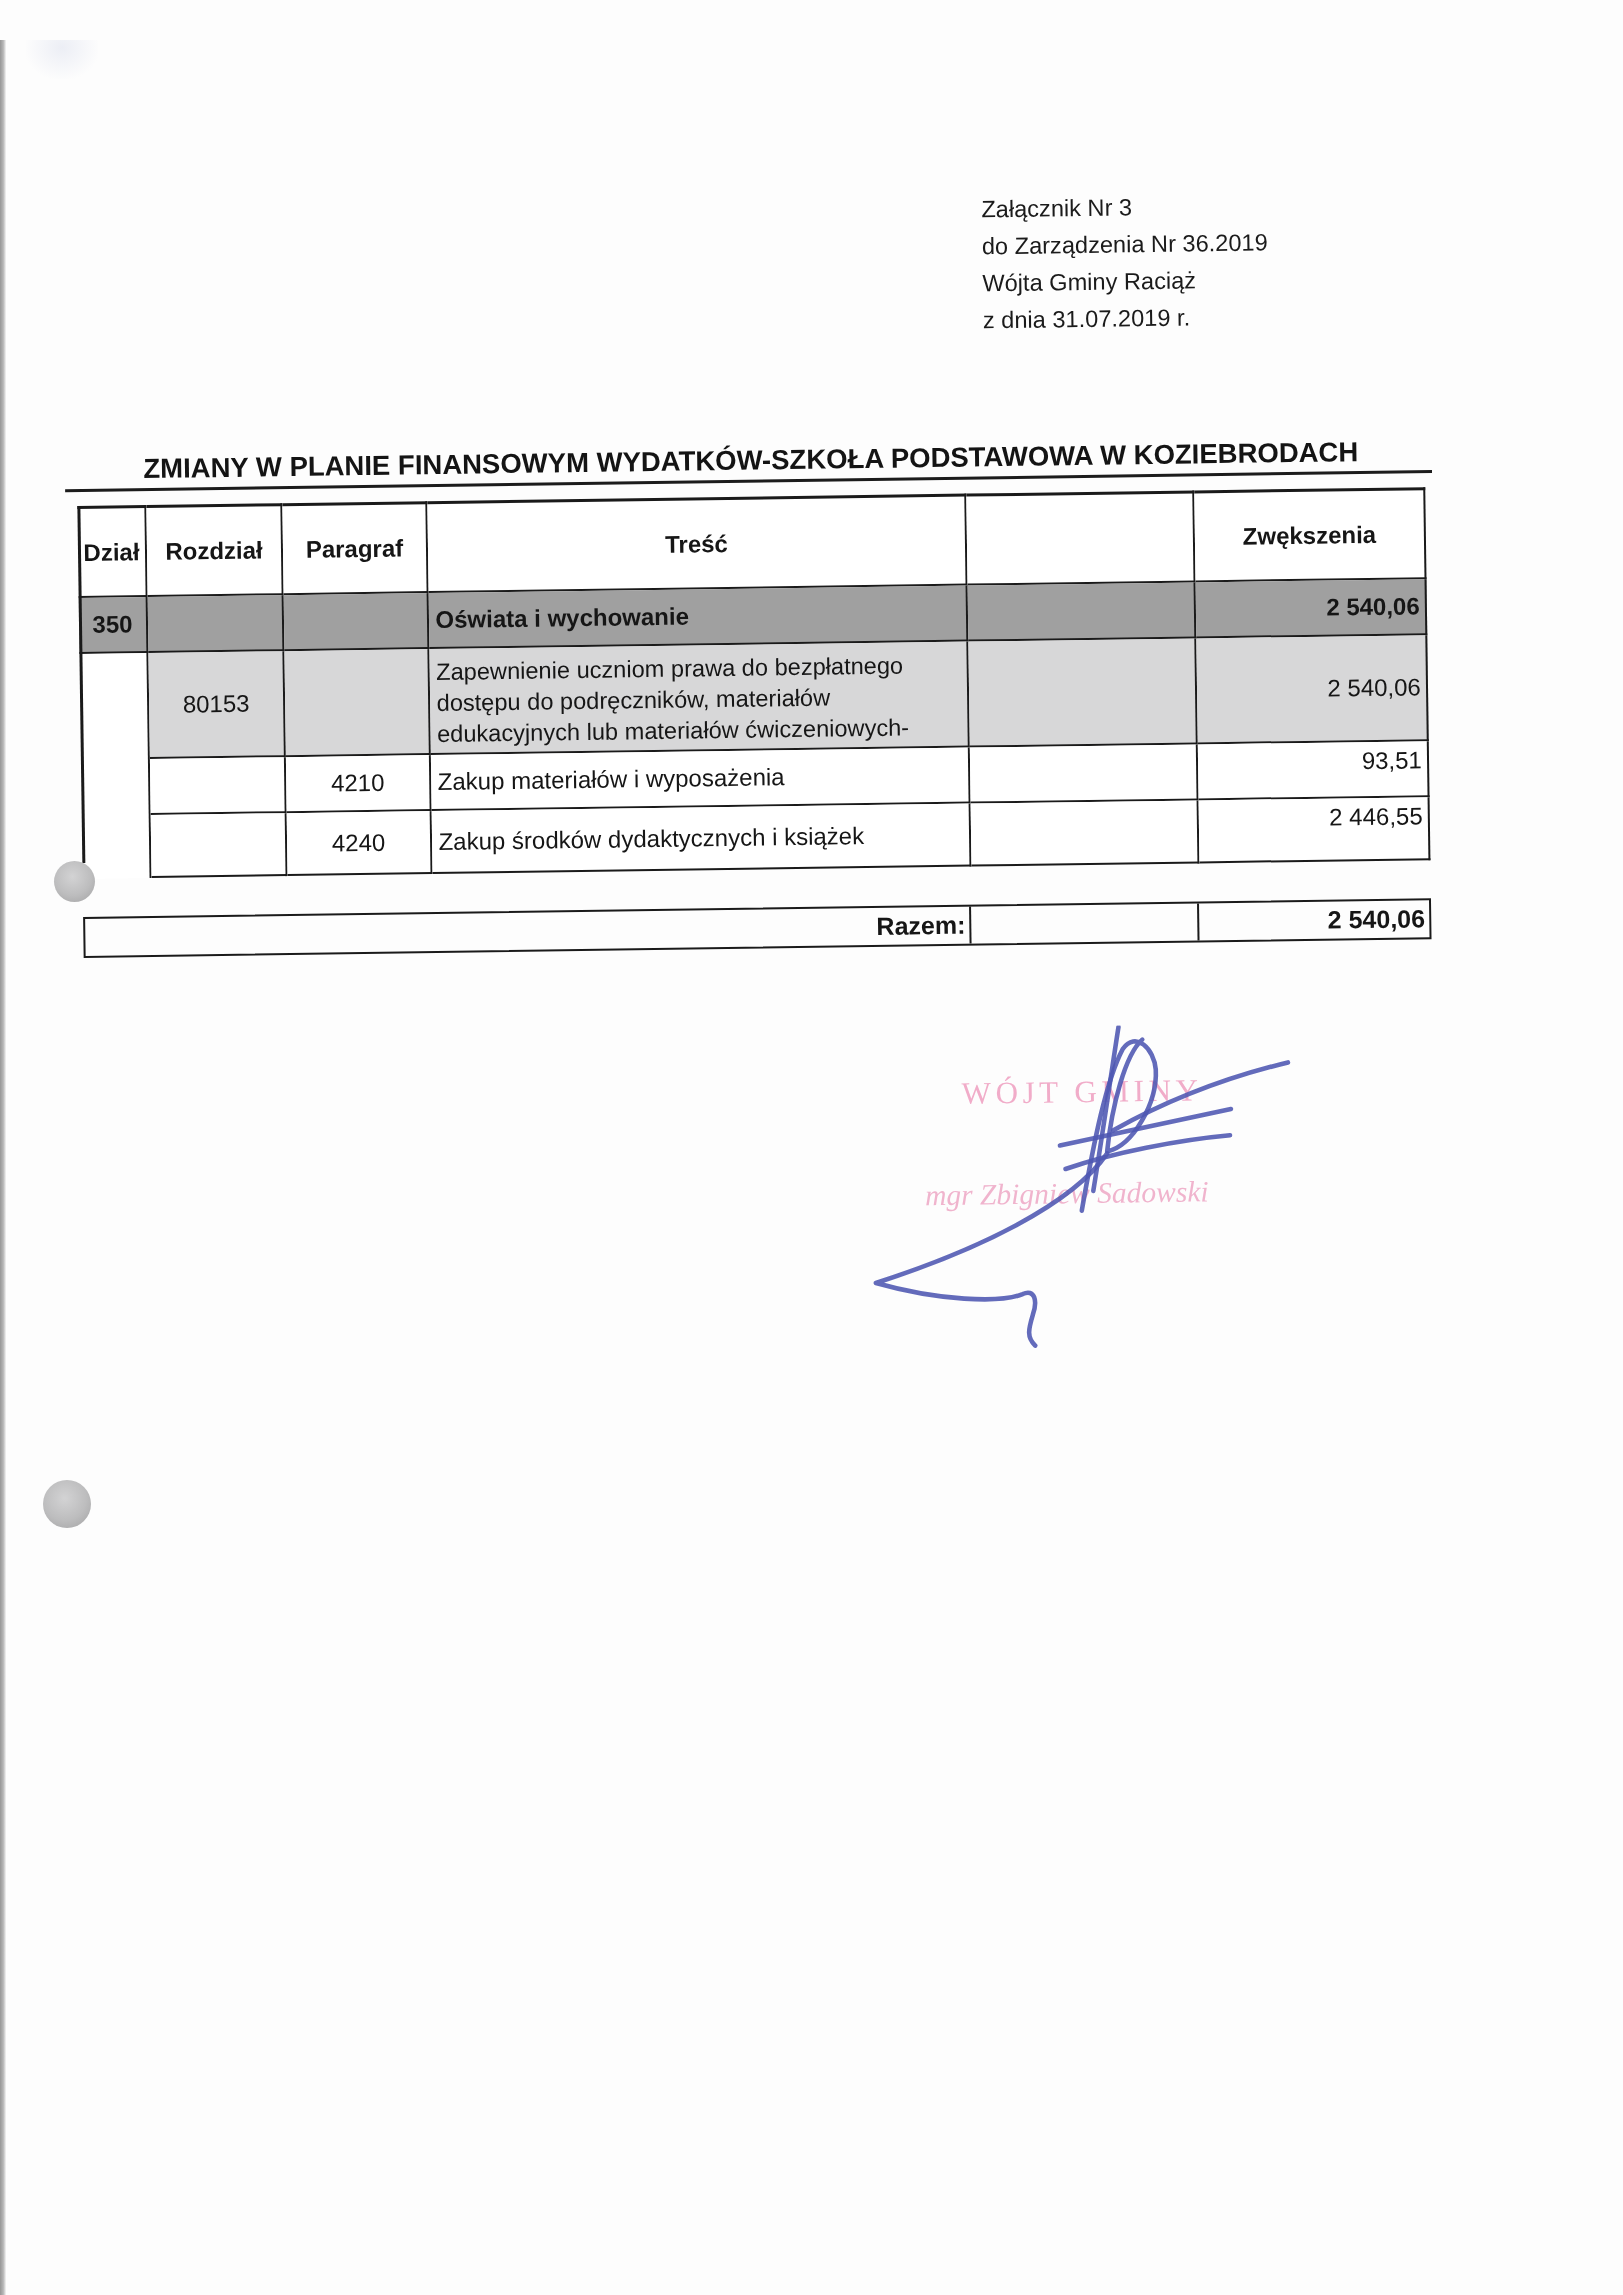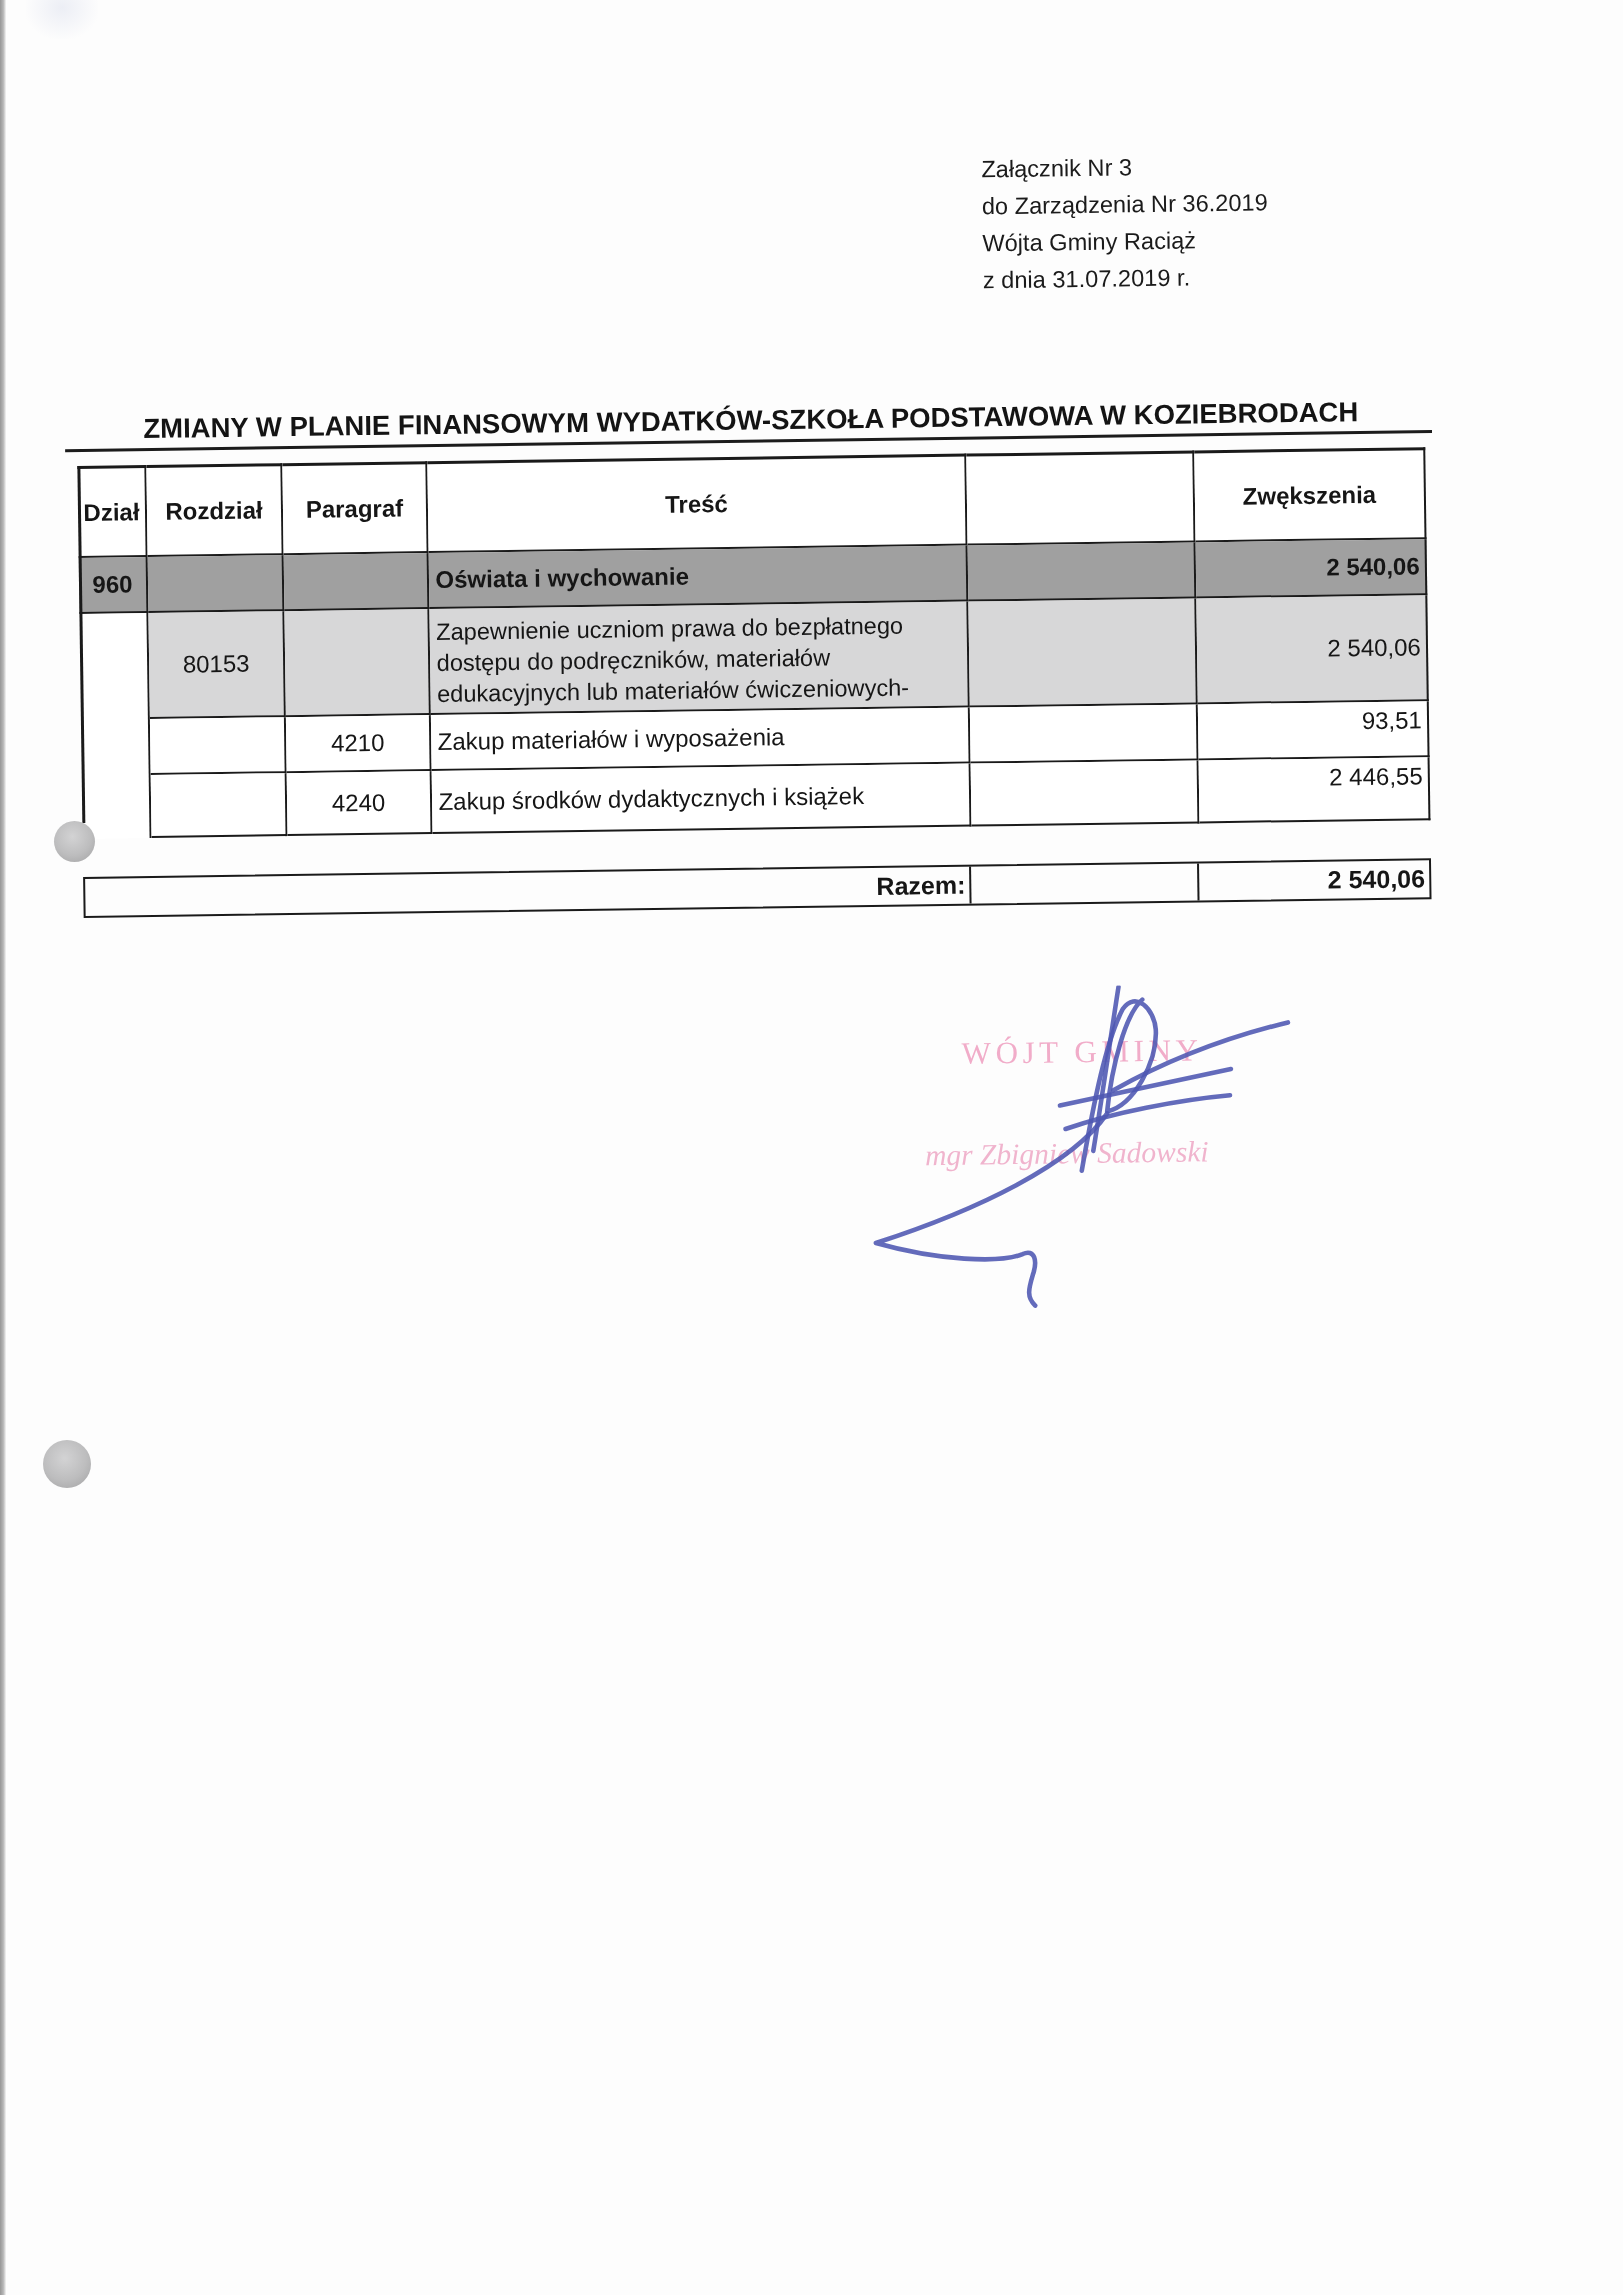--- a/index.html
+++ b/index.html
@@ -2,21 +2,21 @@
 <html style="font-size:10.5px"><head>
 <meta charset="utf-8">
 <style>
   html,body{margin:0;padding:0;}
   body{
     width:1623px;height:2295px;position:relative;overflow:hidden;
     background:#fdfdfd;
     font-family:"Liberation Sans",sans-serif;
     color:#161616;
   }
-  .page{position:absolute;inset:0;}
+  .page{position:absolute;inset:0;margin-top:40px;}
   
   .edge-strip{position:absolute;left:0;top:0;width:5.9px;height:2295px;
     background:linear-gradient(to right,#969696,#b7b7b7 55%,#e6e6e6 90%,rgba(255,255,255,0));}
   .corner-smudge{position:absolute;left:26px;top:0;width:72px;height:39px;
     background:radial-gradient(ellipse at 50% 20%,#eceef5 0%,rgba(255,255,255,0) 75%);}
   .punch-dot{position:absolute;border-radius:50%;
     background:radial-gradient(circle at 45% 38%,#d3d3d4 0%,#bdbdbe 55%,#aaaaab 85%,#a5a3a0 100%);}
   .dot-1{left:54px;top:821px;width:41px;height:41px;}
   .dot-2{left:43px;top:1440px;width:48px;height:48px;}
 
@@ -97,21 +97,21 @@
     <div class="fin-table">
       <div class="left-border-line"></div>
 
       <div class="cell hdr row-top">Dział</div>
       <div class="cell hdr row-top">Rozdział</div>
       <div class="cell hdr row-top">Paragraf</div>
       <div class="cell hdr row-top">Treść</div>
       <div class="cell hdr row-top"></div>
       <div class="cell hdr row-top">Zwększenia</div>
 
-      <div class="cell dark-halftone bold">960</div>
+      <div class="cell dark-halftone bold">350</div>
       <div class="cell dark-halftone"></div>
       <div class="cell dark-halftone"></div>
       <div class="cell dark-halftone tresc bold">Oświata i wychowanie</div>
       <div class="cell dark-halftone"></div>
       <div class="cell dark-halftone amount centered bold">2 540,06</div>
 
       <div class="cell strip"></div>
 
       <div class="cell light-halftone">80153</div>
       <div class="cell light-halftone"></div>

